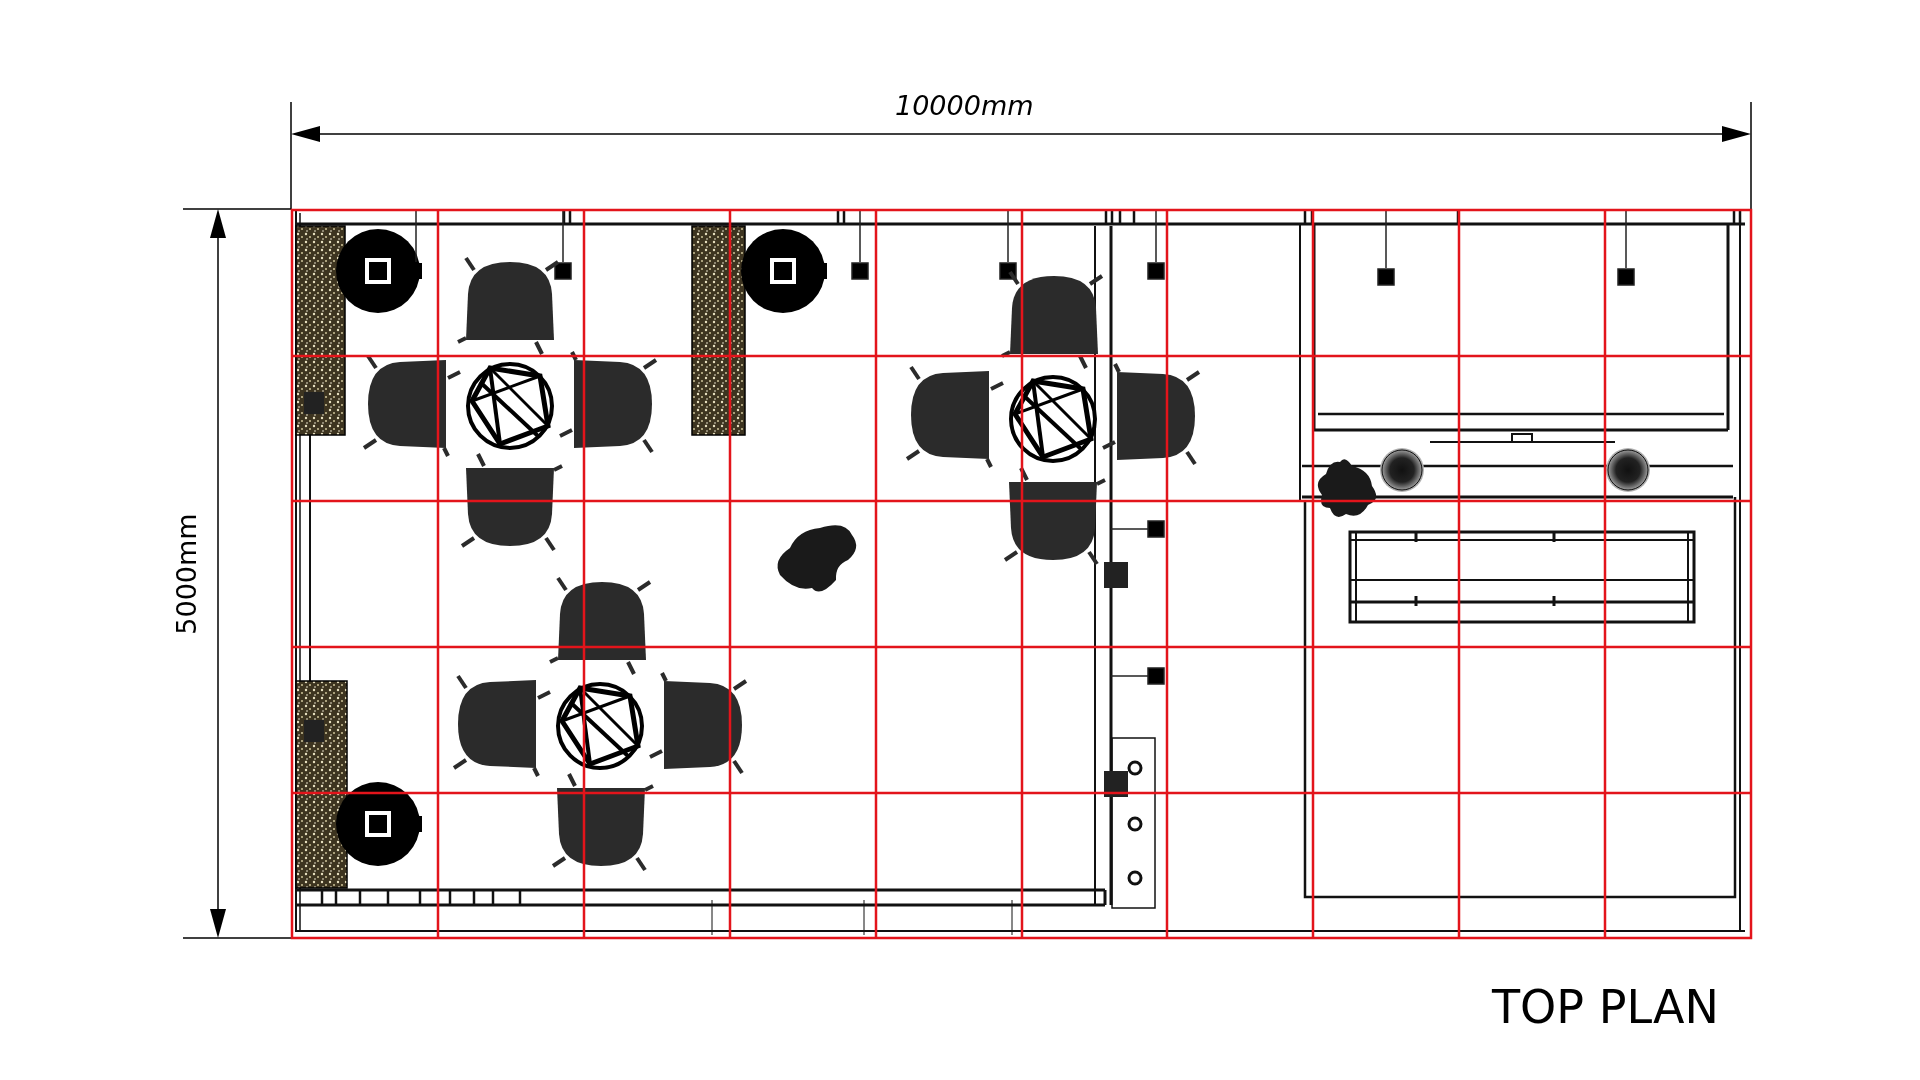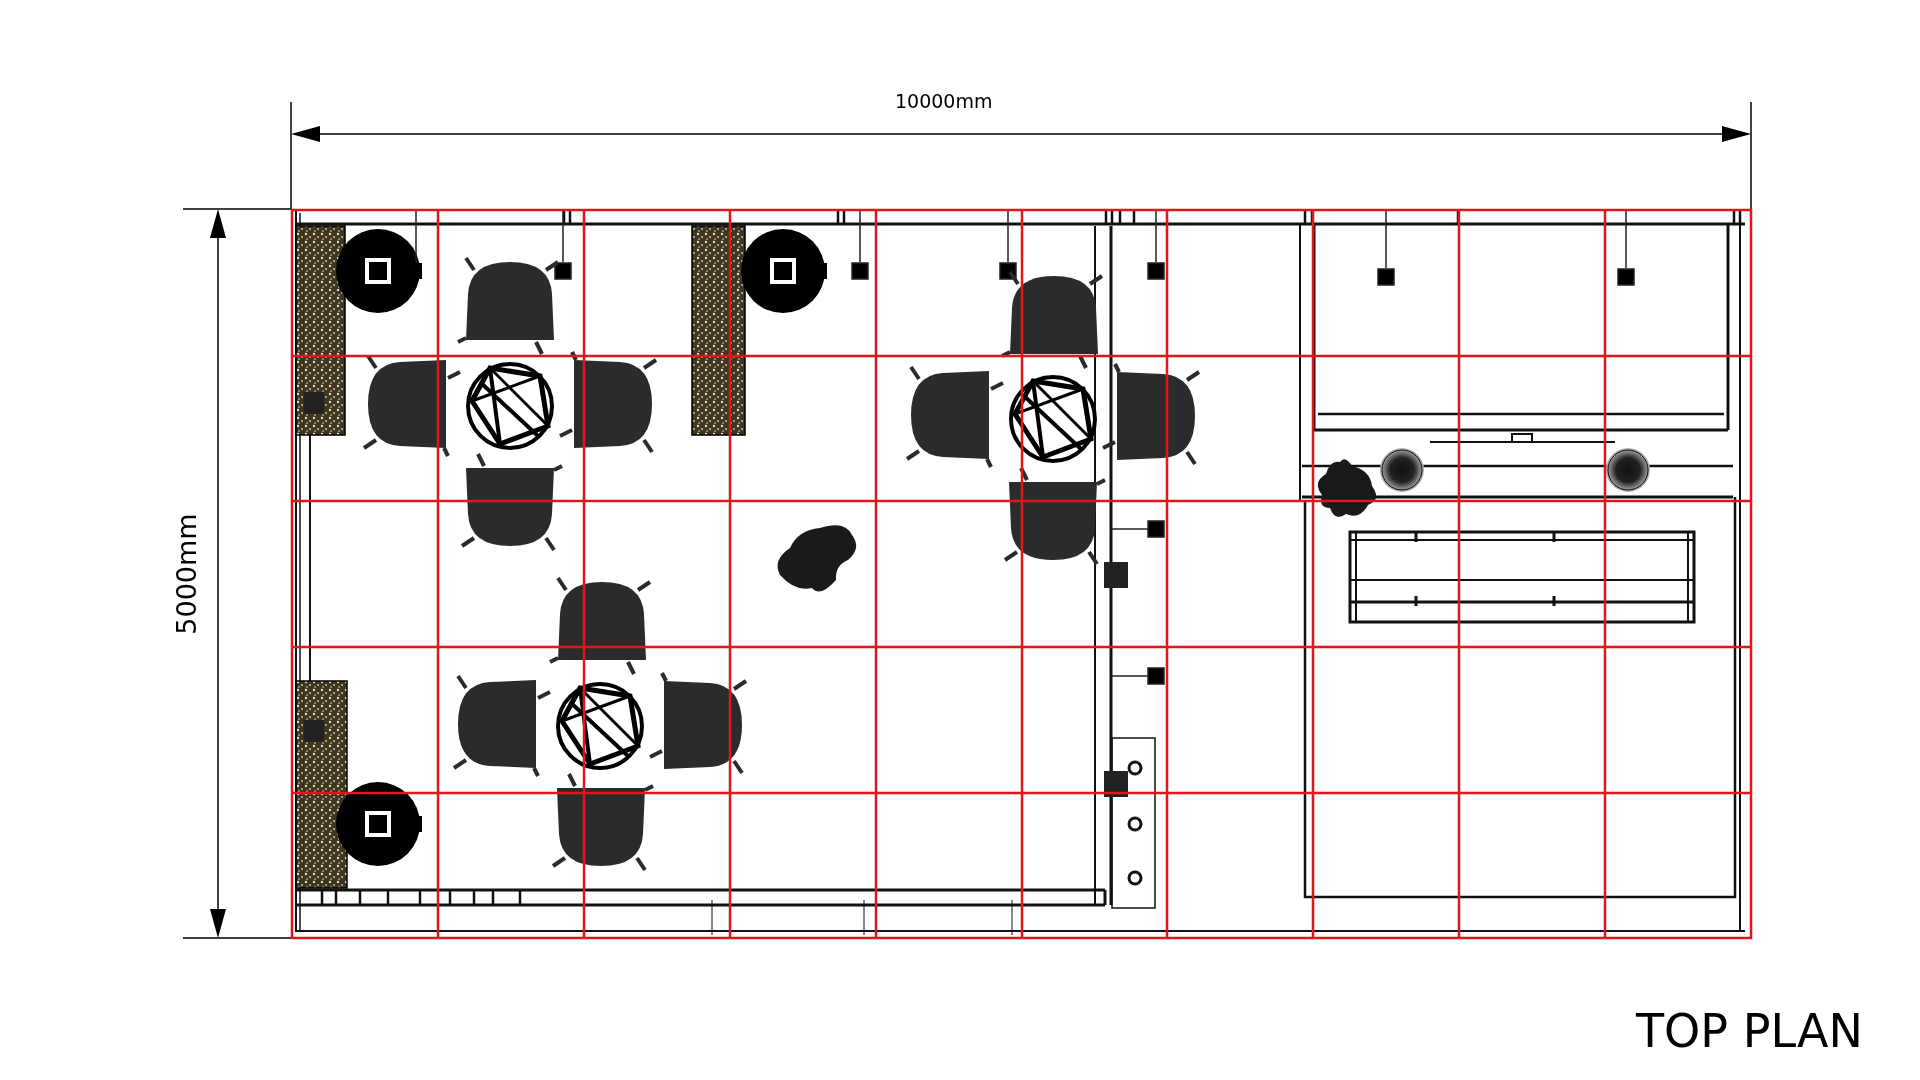--- a/index.html
+++ b/index.html
@@ -1,21 +1,21 @@
 <!DOCTYPE html>
 <html><head>
 <meta charset="utf-8">
 <style>
   html, body { margin: 0; padding: 0; background: #ffffff; }
   body { width: 1920px; height: 1080px; position: relative; overflow: hidden; font-family: "DejaVu Sans", sans-serif; }
   #plan { position: absolute; left: 0; top: 0; }
   .label { position: absolute; color: #000; white-space: nowrap; }
-  .dim-top { left: 895px; top: 90px; font-size: 19px; letter-spacing: 0px; }
+  .dim-top { left: 895px; top: 90px; font-size: 27px; letter-spacing: 0px; font-style: italic; }
   .dim-left { left: 186px; top: 574px; font-size: 27px; transform: translate(-50%, -50%) rotate(-90deg); }
-  .title { left: 1636px; top: 980px; font-size: 46px; font-family: "DejaVu Sans", sans-serif; letter-spacing: 0px; margin-top: 24px; }
+  .title { left: 1492px; top: 980px; font-size: 46px; font-family: "DejaVu Sans", sans-serif; letter-spacing: 0px; }
 </style>
 </head>
 <body>
 
 <svg id="plan" width="1920" height="1080" viewBox="0 0 1920 1080" xmlns="http://www.w3.org/2000/svg">
   <defs>
     <pattern id="gravel" width="8" height="8" patternUnits="userSpaceOnUse">
       <rect width="8" height="8" fill="#3d3420"></rect>
       <circle cx="2" cy="2" r="1.2" fill="#e8e0c0"></circle>
       <circle cx="6" cy="5" r="1" fill="#cfc49a"></circle>

